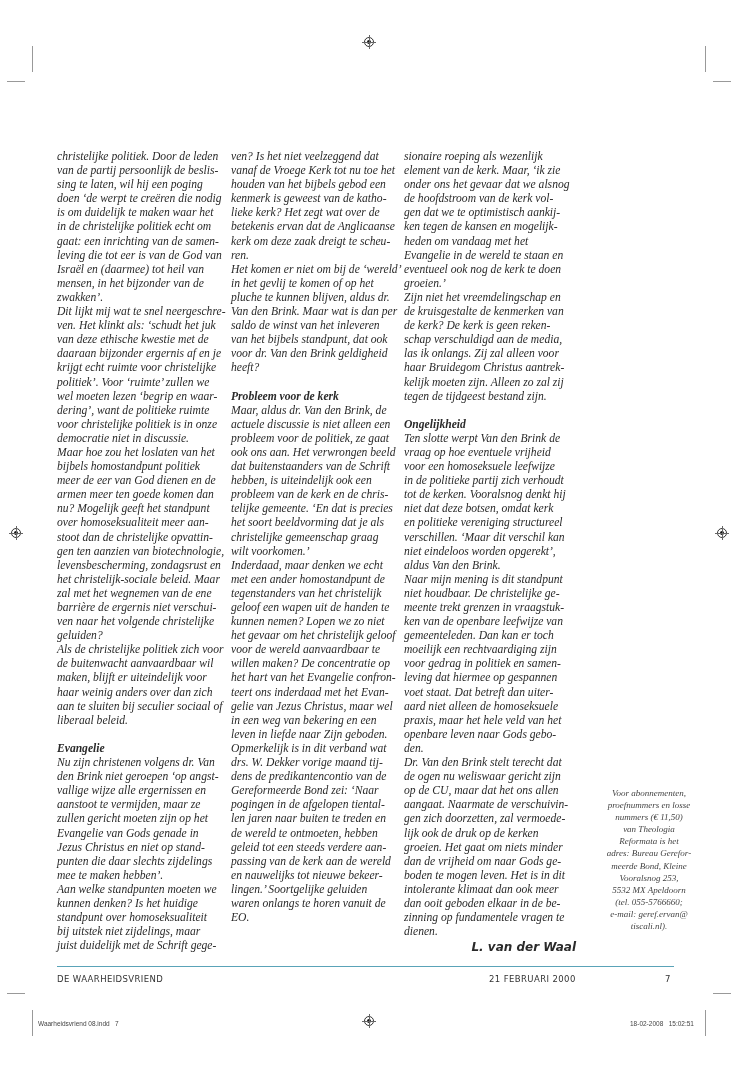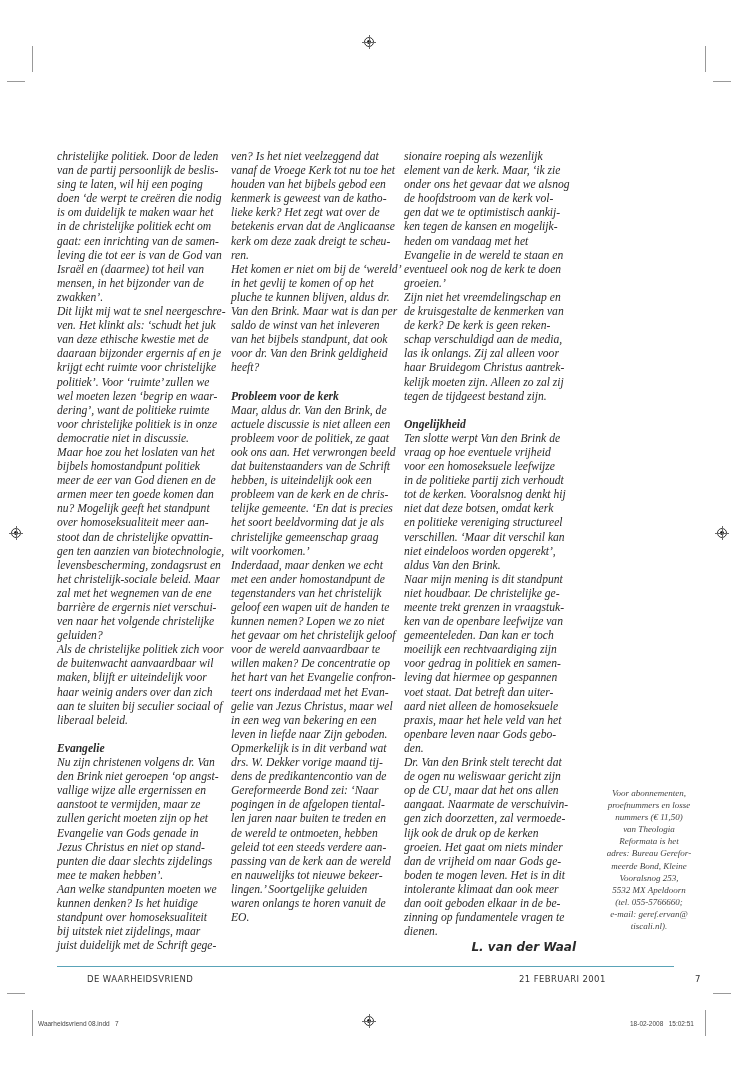--- a/index.html
+++ b/index.html
@@ -8,21 +8,21 @@
     .col .line { display: block; white-space: nowrap; }
     .col .gap { display: block; height: 14.1px; }
     .col .head { display: block; font-weight: bold; white-space: nowrap; }
     .col .sig { display: block; text-align: right; font-family: "DejaVu Sans", sans-serif; font-weight: bold; font-size: 12px; margin-top: 1px; }
     #col1 { left: 57px; }
     #col2 { left: 231px; }
     #col3 { left: 404px; }
     .sidenote { position: absolute; left: 594px; top: 787px; width: 110px; font-family: "Liberation Serif", serif; font-style: italic; font-size: 9px; line-height: 12.1px; color: #444; text-align: center; }
     .sidenote .line { display: block; white-space: nowrap; }
     .footer-rule { position: absolute; left: 57px; top: 966px; width: 617px; height: 1px; background: #5aa3b8; }
-    .footer { position: absolute; top: 974px; font-family: "DejaVu Sans", sans-serif; font-size: 8.5px; letter-spacing: 0.4px; color: #333; margin-left: 30px; }
+    .footer { position: absolute; top: 974px; font-family: "DejaVu Sans", sans-serif; font-size: 8.5px; letter-spacing: 0.4px; color: #333; }
     #footer-left { left: 57px; }
     #footer-date { left: 489px; }
     #footer-page { left: 665px; }
     .slug { position: absolute; top: 1020px; font-family: "Liberation Sans", sans-serif; font-size: 6.5px; color: #444; }
     #slug-left { left: 38px; }
     #slug-right { left: 630px; }
     .crop { position: absolute; background: #999; }
     .reg { position: absolute; width: 10px; height: 10px; border-radius: 50%; border: 1px solid #333; box-sizing: border-box; }
     .reg::before { content: ""; position: absolute; left: 2px; top: 2px; width: 4px; height: 4px; border-radius: 50%; background: #111; }
     .reg::after { content: ""; position: absolute; left: -3px; top: 3.5px; width: 14px; height: 1px; background: #666; }
@@ -269,17 +269,17 @@
     <span class="line">meerde Bond, Kleine</span>
     <span class="line">Vooralsnog 253,</span>
     <span class="line">5532 MX Apeldoorn</span>
     <span class="line">(tel. 055-5766660;</span>
     <span class="line">e-mail: geref.ervan@</span>
     <span class="line">tiscali.nl).</span>
   </div>
 
 <div class="footer-rule" style="background: rgb(90, 163, 184);"></div>
 <div class="footer" id="footer-left">DE WAARHEIDSVRIEND</div>
-<div class="footer" id="footer-date">21 FEBRUARI 2001</div>
+<div class="footer" id="footer-date">21 FEBRUARI 2000</div>
 <div class="footer" id="footer-page">7</div>
 
 <div class="slug" id="slug-left" style="white-space:pre;">Waarheidsvriend 08.indd   7</div>
 <div class="slug" id="slug-right" style="white-space:pre;">18-02-2008   15:02:51</div>
 
 </body></html>

